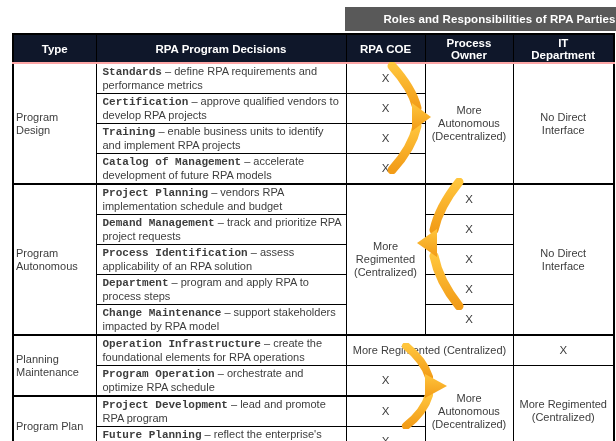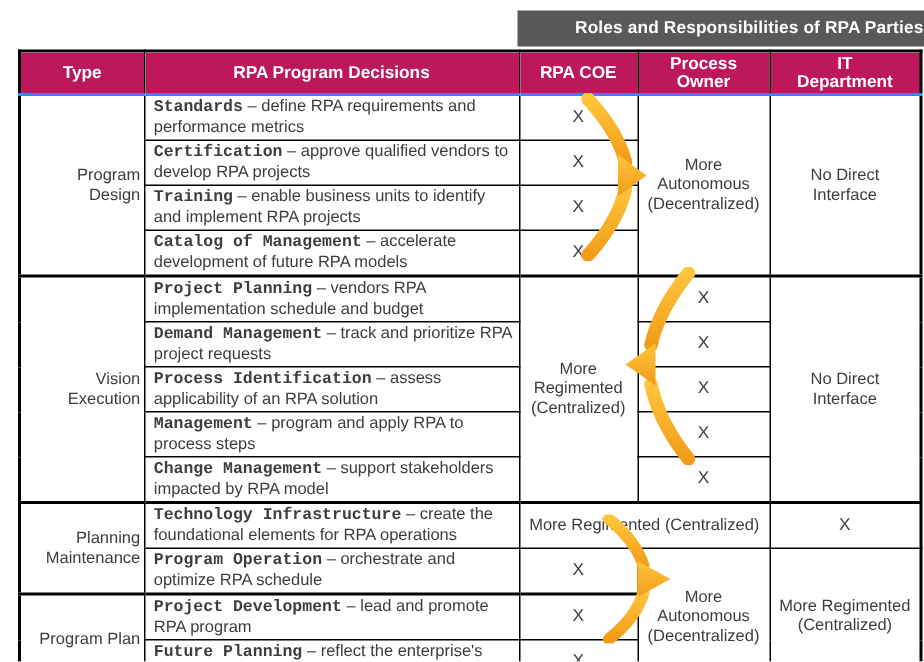--- a/index.html
+++ b/index.html
@@ -11,30 +11,30 @@
     position:absolute;left:345px;top:7px;width:309px;height:24px;
     background:#595959;color:#fff;font-weight:bold;font-size:11.5px;
     display:flex;align-items:center;justify-content:center;letter-spacing:.1px;
   }
   table.tbl{
     position:absolute;left:12px;top:33px;width:601px;
     border-collapse:collapse;table-layout:fixed;border:2px solid #000;
   }
   .tbl th,.tbl td{border:1px solid #000;overflow:hidden;}
   .tbl thead th{
-    background:#be185d;color:#fff;font-weight:bold;font-size:11.5px;
+    background:#0f172a;color:#fff;font-weight:bold;font-size:11.5px;
     height:27px;line-height:12px;text-align:center;vertical-align:middle;
-    border-bottom:2px solid #3b82f6;padding:0;
+    border-bottom:2px solid #fca5a5;padding:0;
   }
   .hwrap{display:inline-block;text-align:center;}
   .w60{max-width:62px;}
   .w76{max-width:76px;}
   .tbl tbody tr{height:28px;}
   .tbl td{vertical-align:middle;font-size:11px;line-height:13px;}
-  td.type{text-align:right;padding:0 2px;}
+  td.type{text-align:left;padding:0 2px;}
   td.dec{text-align:left;padding:1px 3px 1px 6px;}
   td.dec .term{font-weight:bold;font-family:Liberation Mono, monospace;}
   td.x{text-align:center;font-size:11.5px;}
   td.merge{text-align:center;padding:0 5px;}
   tr.st td{border-top:2px solid #000;}
   .arrow{position:absolute;pointer-events:none;}
 </style>
 </head>
 <body>
 
@@ -75,46 +75,46 @@
       <tr>
         <td class="dec"><span class="term">Training</span> <span>– enable business units to identify and implement RPA projects</span></td>
         <td class="x">X</td>
       </tr>
       <tr>
         <td class="dec"><span class="term">Catalog of Management</span> <span>– accelerate development of future RPA models</span></td>
         <td class="x">X</td>
       </tr>
 
       <tr class="st">
-        <td class="type" rowspan="5">Vision Execution</td>
+        <td class="type" rowspan="5">Program Autonomous</td>
         <td class="dec"><span class="term">Project Planning</span> <span>– vendors RPA implementation schedule and budget</span></td>
         <td class="merge" rowspan="5">More Regimented (Centralized)</td>
         <td class="x">X</td>
         <td class="merge" rowspan="5">No Direct Interface</td>
       </tr>
       <tr>
         <td class="dec"><span class="term">Demand Management</span> <span>– track and prioritize RPA project requests</span></td>
         <td class="x">X</td>
       </tr>
       <tr>
         <td class="dec"><span class="term">Process Identification</span> <span>– assess applicability of an RPA solution</span></td>
         <td class="x">X</td>
       </tr>
       <tr>
-        <td class="dec"><span class="term">Management</span> <span>– program and apply RPA to process steps</span></td>
+        <td class="dec"><span class="term">Department</span> <span>– program and apply RPA to process steps</span></td>
         <td class="x">X</td>
       </tr>
       <tr>
-        <td class="dec"><span class="term">Change Management</span> <span>– support stakeholders impacted by RPA model</span></td>
+        <td class="dec"><span class="term">Change Maintenance</span> <span>– support stakeholders impacted by RPA model</span></td>
         <td class="x">X</td>
       </tr>
 
       <tr class="st">
         <td class="type" rowspan="2">Planning Maintenance</td>
-        <td class="dec"><span class="term">Technology Infrastructure</span> <span>– create the foundational elements for RPA operations</span></td>
+        <td class="dec"><span class="term">Operation Infrastructure</span> <span>– create the foundational elements for RPA operations</span></td>
         <td class="merge" colspan="2">More Regimented (Centralized)</td>
         <td class="x">X</td>
       </tr>
       <tr>
         <td class="dec"><span class="term">Program Operation</span> <span>– orchestrate and optimize RPA schedule</span></td>
         <td class="x">X</td>
         <td class="merge" rowspan="3">More Autonomous (Decentralized)</td>
         <td class="merge" rowspan="3">More Regimented (Centralized)</td>
       </tr>
 

